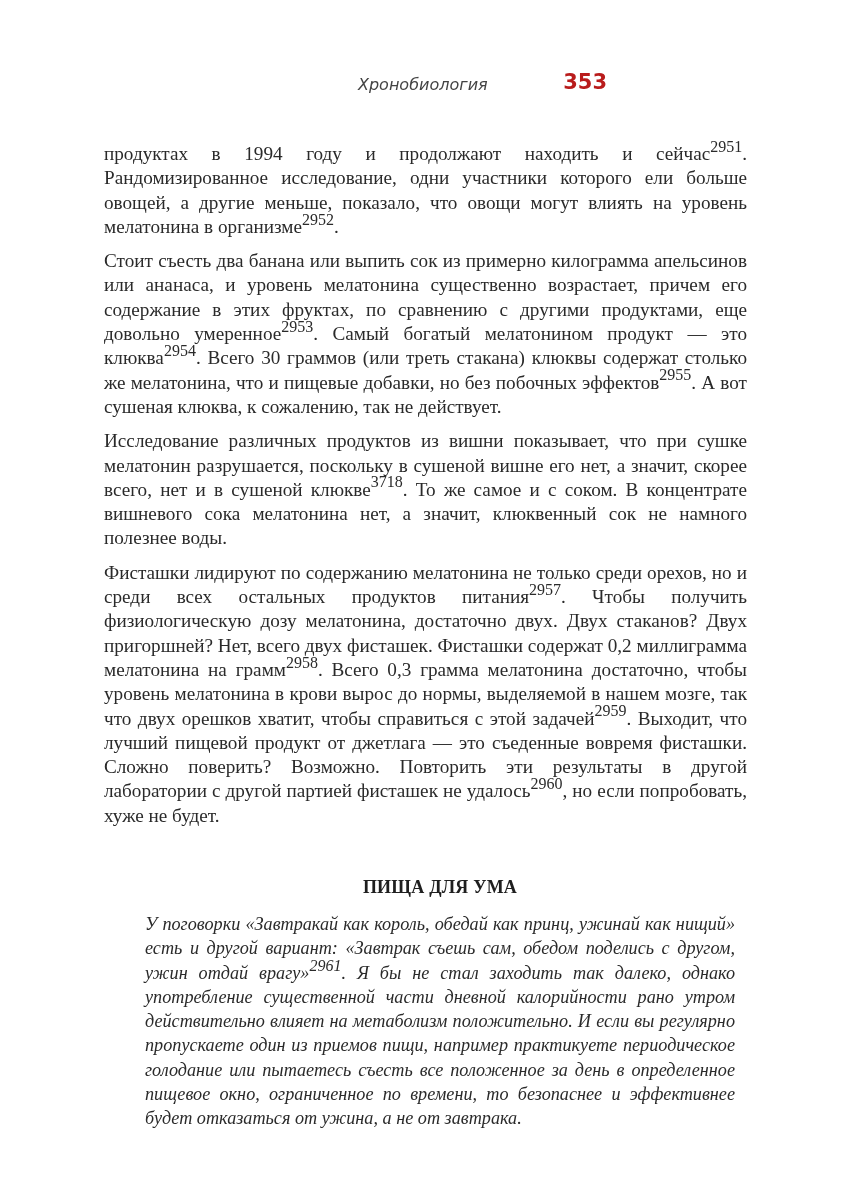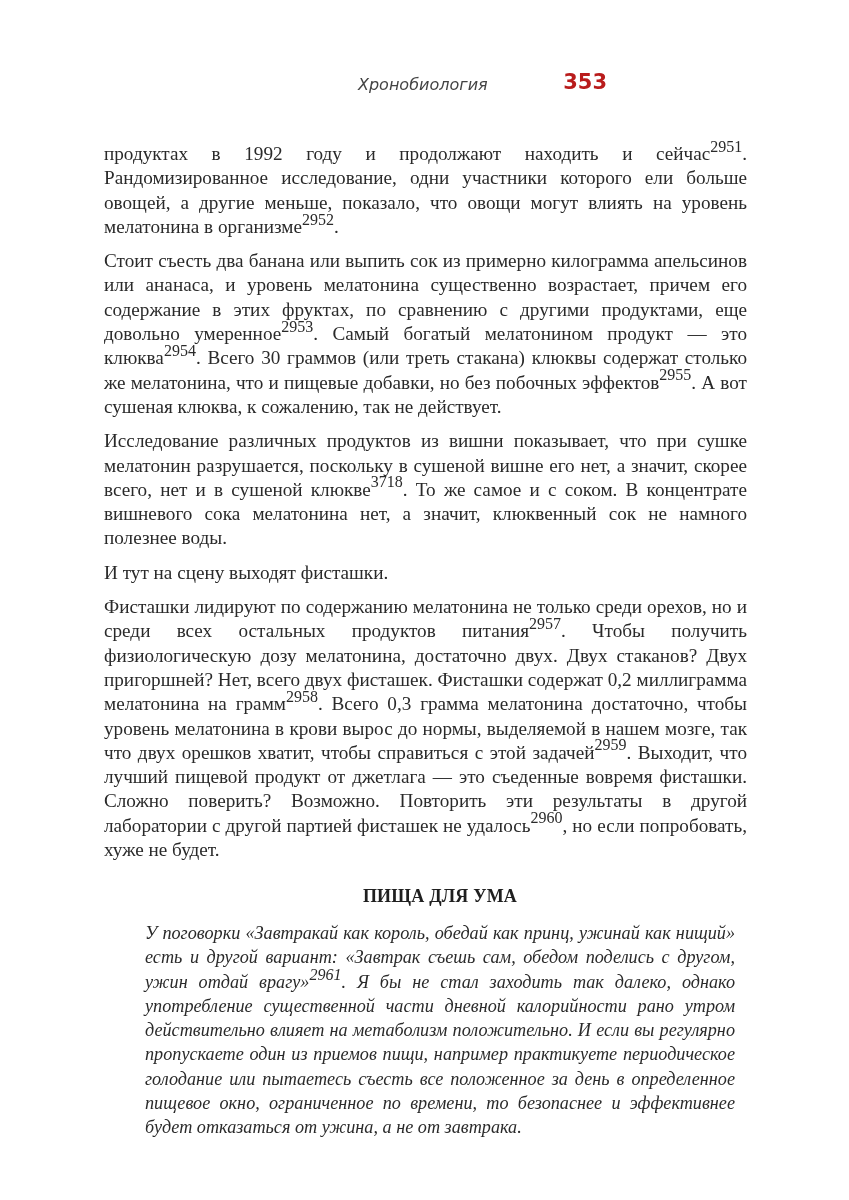--- a/index.html
+++ b/index.html
@@ -67,21 +67,21 @@
       top: 872px;
       width: 618px;
     }
     .sidebar-title {
       text-align: center;
       font-family: "Liberation Serif", serif;
       font-weight: bold;
       font-size: 18px;
       letter-spacing: 0.2px;
       color: #1f1f1f;
-      margin: 13px 0 9px 0;
+      margin: 4px 0 9px 0;
       line-height: 22px;
     }
     .sidebar-text {
       font-family: "Liberation Serif", serif;
       font-style: italic;
       font-size: 18.2px;
       line-height: 24.3px;
       color: #2a2a2a;
       text-align: justify;
       margin: 14px;
@@ -90,30 +90,27 @@
 </head>
 <body>
 
 <div class="page-header">
   <span class="running-title">Хронобиология</span>
   <span class="page-number">353</span>
 </div>
 
 <div class="body-text">
   <p>
-    <span>продуктах в 1992 году и продолжают находить и сейчас</span><sup>2951</sup><span>. Рандомизированное исследование, одни участники которого ели больше овощей, а другие меньше, показало, что овощи могут влиять на уровень мелатонина в организме</span><sup>2952</sup><span>.</span>
+    <span>продуктах в 1994 году и продолжают находить и сейчас</span><sup>2951</sup><span>. Рандомизированное исследование, одни участники которого ели больше овощей, а другие меньше, показало, что овощи могут влиять на уровень мелатонина в организме</span><sup>2952</sup><span>.</span>
   </p>
   <p>
     <span>Стоит съесть два банана или выпить сок из примерно килограмма апельсинов или ананаса, и уровень мелатонина существенно возрастает, причем его содержание в этих фруктах, по сравнению с другими продуктами, еще довольно умеренное</span><sup>2953</sup><span>. Самый богатый мелатонином продукт — это клюква</span><sup>2954</sup><span>. Всего 30 граммов (или треть стакана) клюквы содержат столько же мелатонина, что и пищевые добавки, но без побочных эффектов</span><sup>2955</sup><span>. А вот сушеная клюква, к сожалению, так не действует.</span>
   </p>
   <p>
     <span>Исследование различных продуктов из вишни показывает, что при сушке мелатонин разрушается, поскольку в сушеной вишне его нет, а значит, скорее всего, нет и в сушеной клюкве</span><sup>3718</sup><span>. То же самое и с соком. В концентрате вишневого сока мелатонина нет, а значит, клюквенный сок не намного полезнее воды.</span>
-  </p>
-  <p>
-    <span>И тут на сцену выходят фисташки.</span>
   </p>
   <p>
     <span>Фисташки лидируют по содержанию мелатонина не только среди орехов, но и среди всех остальных продуктов питания</span><sup>2957</sup><span>. Чтобы получить физиологическую дозу мелатонина, достаточно двух. Двух стаканов? Двух пригоршней? Нет, всего двух фисташек. Фисташки содержат 0,2 миллиграмма мелатонина на грамм</span><sup>2958</sup><span>. Всего 0,3 грамма мелатонина достаточно, чтобы уровень мелатонина в крови вырос до нормы, выделяемой в нашем мозге, так что двух орешков хватит, чтобы справиться с этой задачей</span><sup>2959</sup><span>. Выходит, что лучший пищевой продукт от джетлага — это съеденные вовремя фисташки. Сложно поверить? Возможно. Повторить эти результаты в другой лаборатории с другой партией фисташек не удалось</span><sup>2960</sup><span>, но если попробовать, хуже не будет.</span>
   </p>
 </div>
 
 <div class="sidebar-box">
   <div class="sidebar-title">ПИЩА ДЛЯ УМА</div>
   <p class="sidebar-text">
     <span>У поговорки «Завтракай как король, обедай как принц, ужинай как нищий» есть и другой вариант: «Завтрак съешь сам, обедом поделись с другом, ужин отдай врагу»</span><sup>2961</sup><span>. Я бы не стал заходить так далеко, однако употребление существенной части дневной калорийности рано утром действительно влияет на метаболизм положительно. И если вы регулярно пропускаете один из приемов пищи, например практикуете периодическое голодание или пытаетесь съесть все положенное за день в определенное пищевое окно, ограниченное по времени, то безопаснее и эффективнее будет отказаться от ужина, а не от завтрака.</span>

